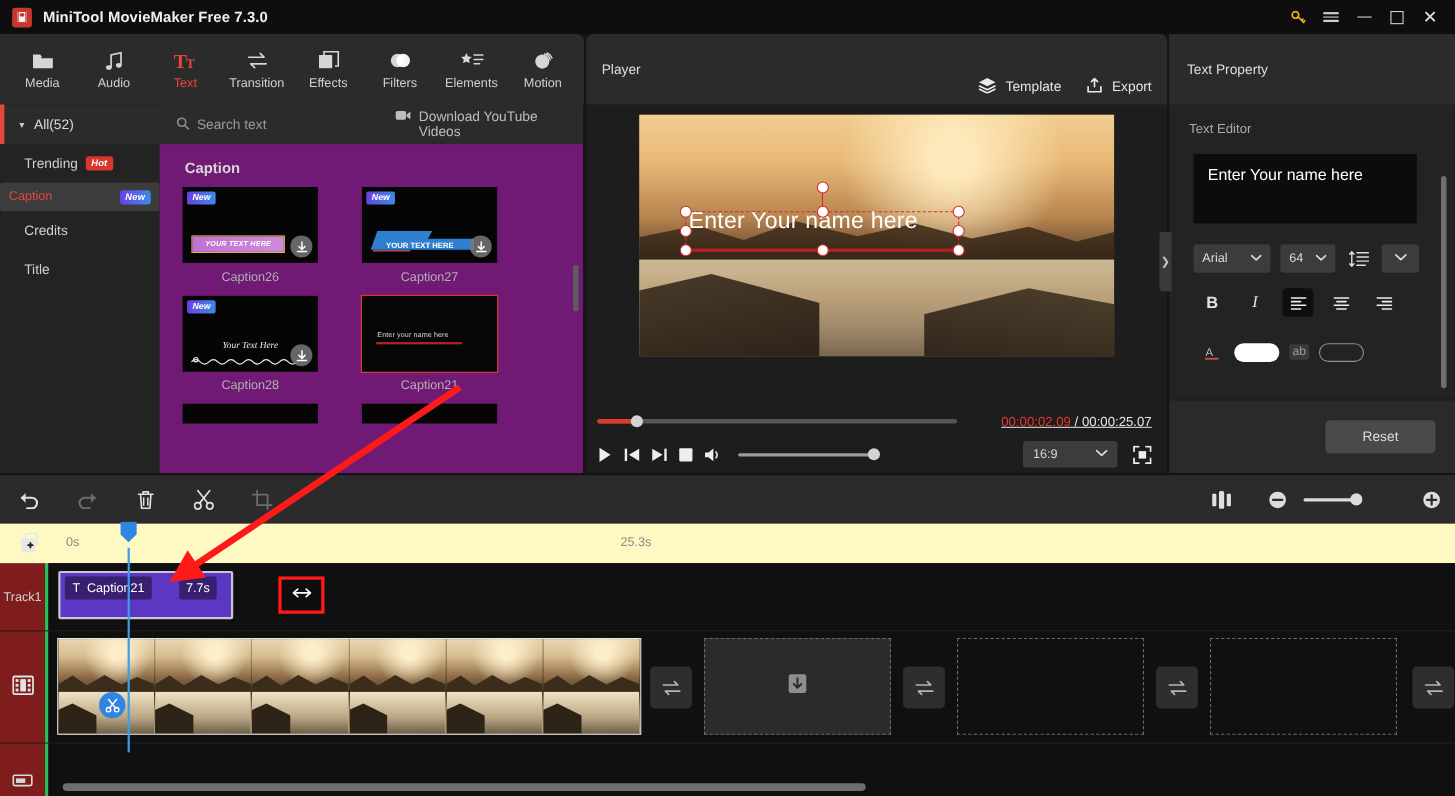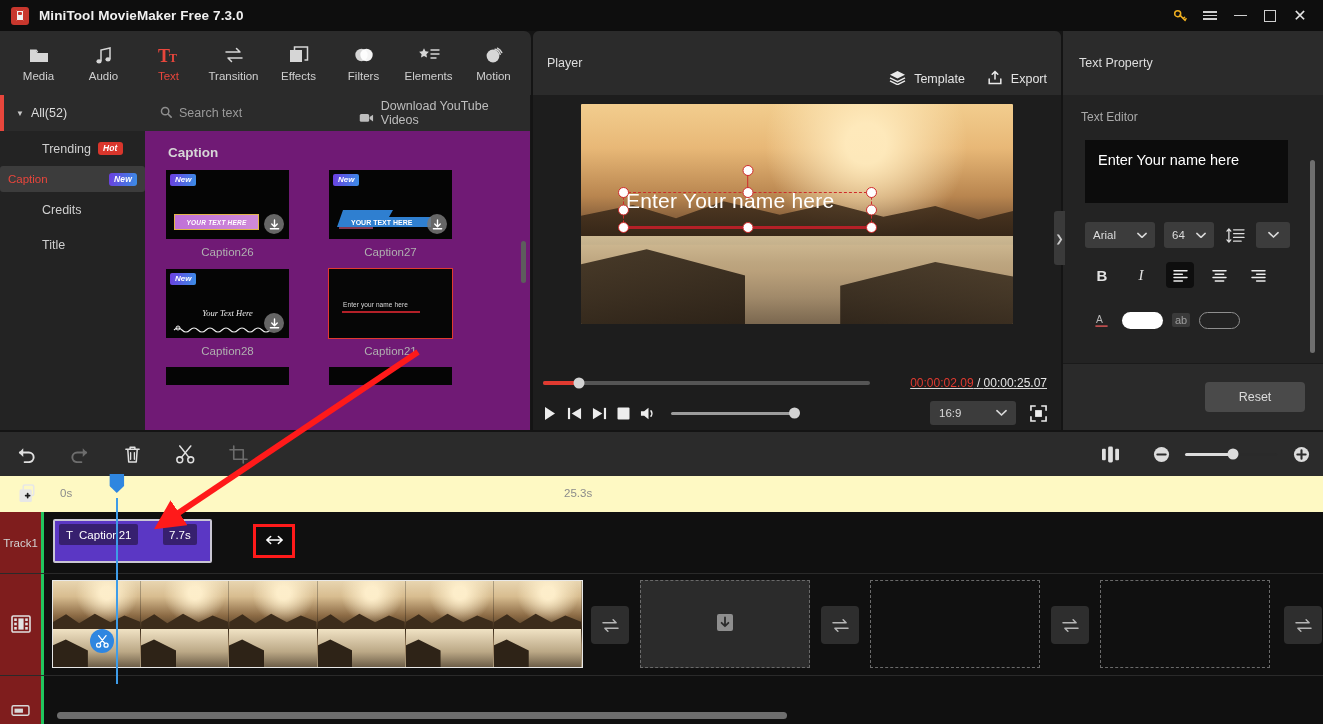--- a/index.html
+++ b/index.html
@@ -64,41 +64,41 @@
     background:#232323;
   }
   .all-row {
     height:36px; display:flex; align-items:center; gap:7px;
     padding-left:12px; background:#2b2b2b; font-size:12.5px; color:#dcdcdc;
     border-left:4px solid #e8463c;
   }
   .caret { font-size:8px; color:#c8c8c8; }
   .cat {
     height:35px; display:flex; align-items:center; gap:7px;
-    padding-left:42px; font-size:12.5px; color:#cfcfcf;
+    padding-left:22px; font-size:12.5px; color:#cfcfcf;
   }
   .cat.sel { color:#e8463c; }
   .badge {
     font-size:8.5px; font-weight:bold; font-style:italic; color:#fff;
     padding:1px 5px 2px; border-radius:3px; letter-spacing:.2px;
   }
   .badge.hot { background:#d9362c; }
   .badge.new { background:linear-gradient(100deg,#6c3ee0,#3a8ee6); }
 
   
   .library {
     position:absolute; top:95px; left:145px; width:386px; height:335px;
     background:#701a75; border-right:1px solid #161616;
   }
   .lib-head {
     height:36px; background:#2b2b2b; display:flex; align-items:center;
     font-size:12.5px; color:#9a9a9a;
   }
   .search-box { display:flex; align-items:center; gap:7px; padding-left:15px; width:200px;}
-  .ytbtn { display:flex; align-items:flex-end; gap:7px; color:#bdbdbd; margin-left:14px;}
+  .ytbtn { display:flex; align-items:flex-start; gap:7px; color:#bdbdbd; margin-left:14px;}
   .lib-body { position:relative; height:299px; overflow:hidden; padding:0 18px; }
   .sect-title { font-size:13.5px; font-weight:bold; color:#d6d6d6; margin:14px 0 10px 5px;}
   .grid { display:flex; flex-wrap:wrap; gap:11px 40px; padding-left:3px;}
   .cell { width:123px; }
   .thumb {
     width:123px; height:69px; background:#050505; position:relative; overflow:hidden;
   }
   .thumb.selected { outline:1.5px solid #e03a30; background:#060606;}
   .cell-label { text-align:center; font-size:11.5px; color:#b0b0b0; margin-top:7px;}
   .newtag {

